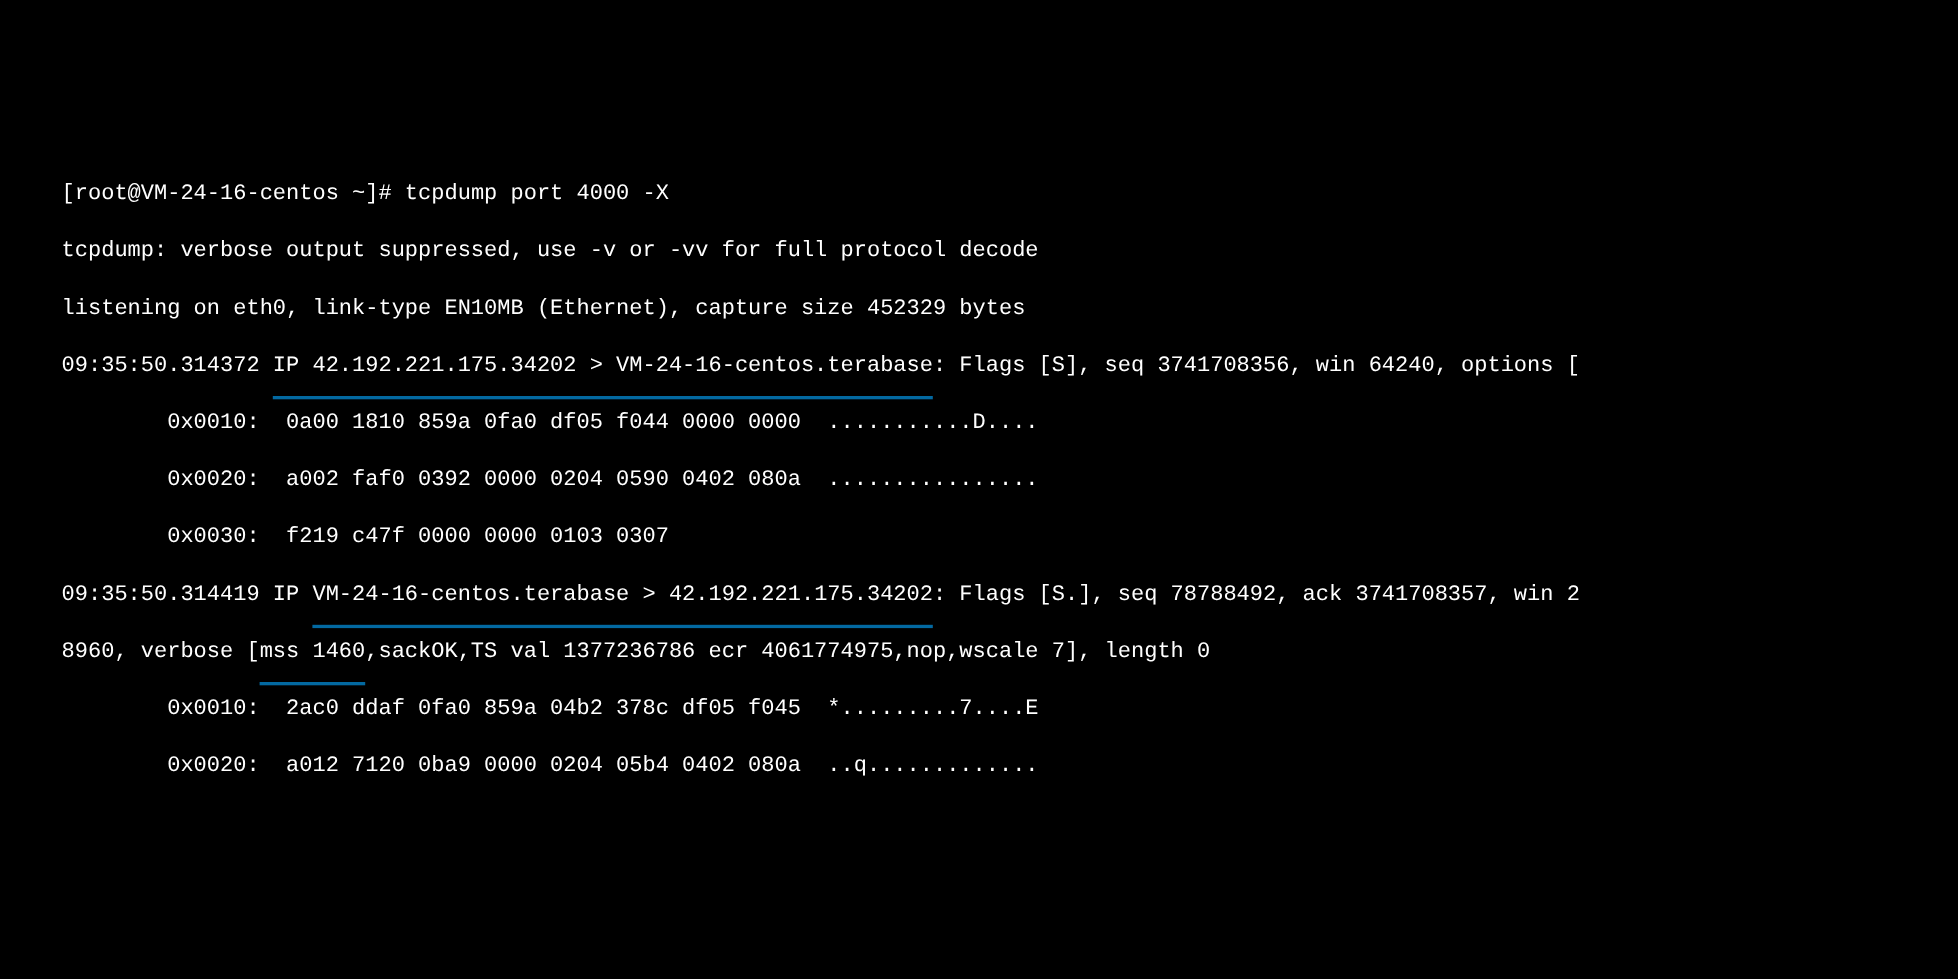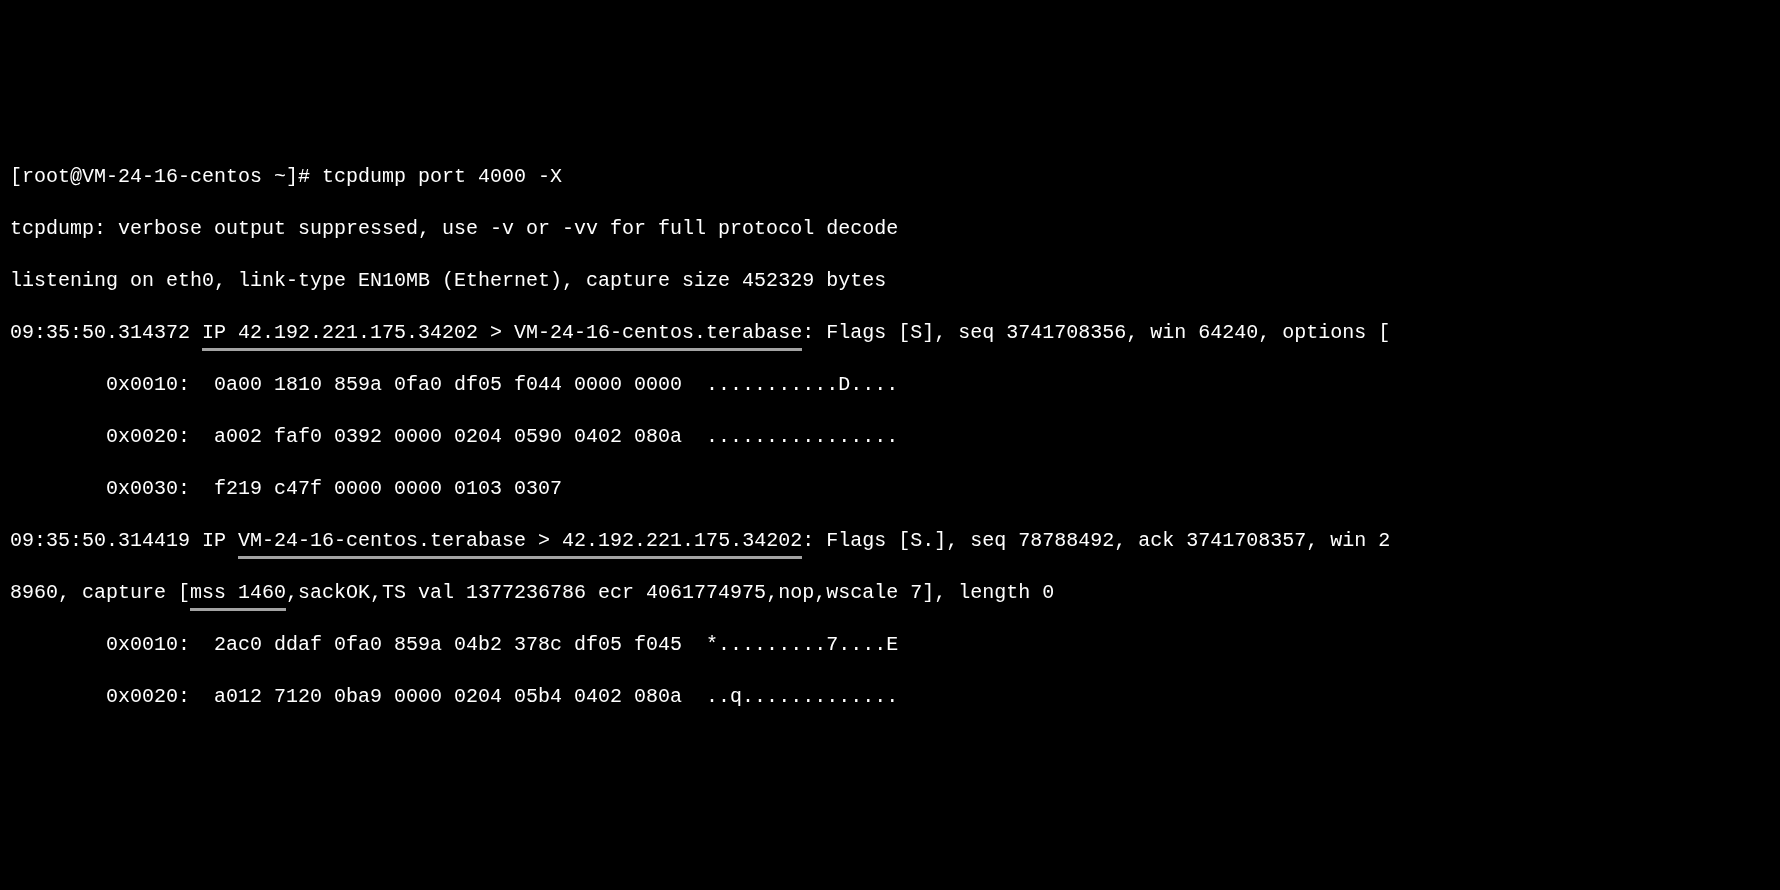--- a/index.html
+++ b/index.html
@@ -12,41 +12,41 @@
     line-height: 1.3;
     white-space: pre;
     overflow: hidden;
   }
   .terminal {
     padding: 8px 10px;
     width: 1780px;
     height: 890px;
     box-sizing: border-box;
   }
-  .line { display: block; }
+  .line { display: block; margin-left: 46px; }
   .hl {
-    border-bottom: 3px solid #a3a3a3;
-    padding-bottom: 4px;
+    border-bottom: 3px solid #0369a1;
+    padding-bottom: 16px;
   }
 </style>
 </head>
 <body>
 
 
 
 <div class="terminal">
 <span class="line"><span>[root@VM-24-16-centos ~]# </span><span>tcpdump port 4000 -X</span></span>
 <span class="line">tcpdump: verbose output suppressed, use -v or -vv for full protocol decode</span>
 <span class="line">listening on eth0, link-type EN10MB (Ethernet), capture size 452329 bytes</span>
 <span class="line"><span>09:35:50.314372 </span><span class="hl">IP 42.192.221.175.34202 &gt; VM-24-16-centos.terabase</span><span>: Flags [S], seq 3741708356, win 64240, options [</span></span>
 <span class="line">        0x0010:  0a00 1810 859a 0fa0 df05 f044 0000 0000  ...........D....</span>
 <span class="line">        0x0020:  a002 faf0 0392 0000 0204 0590 0402 080a  ................</span>
 <span class="line">        0x0030:  f219 c47f 0000 0000 0103 0307</span>
 <span class="line"><span>09:35:50.314419 IP </span><span class="hl">VM-24-16-centos.terabase &gt; 42.192.221.175.34202</span><span>: Flags [S.], seq 78788492, ack 3741708357, win 2</span></span>
-<span class="line"><span>8960, capture [</span><span class="hl">mss 1460</span><span>,sackOK,TS val 1377236786 ecr 4061774975,nop,wscale 7], length 0</span></span>
+<span class="line"><span>8960, verbose [</span><span class="hl">mss 1460</span><span>,sackOK,TS val 1377236786 ecr 4061774975,nop,wscale 7], length 0</span></span>
 <span class="line">        0x0010:  2ac0 ddaf 0fa0 859a 04b2 378c df05 f045  *.........7....E</span>
 <span class="line">        0x0020:  a012 7120 0ba9 0000 0204 05b4 0402 080a  ..q.............</span>
 
 
 
 
 
 
 
 

